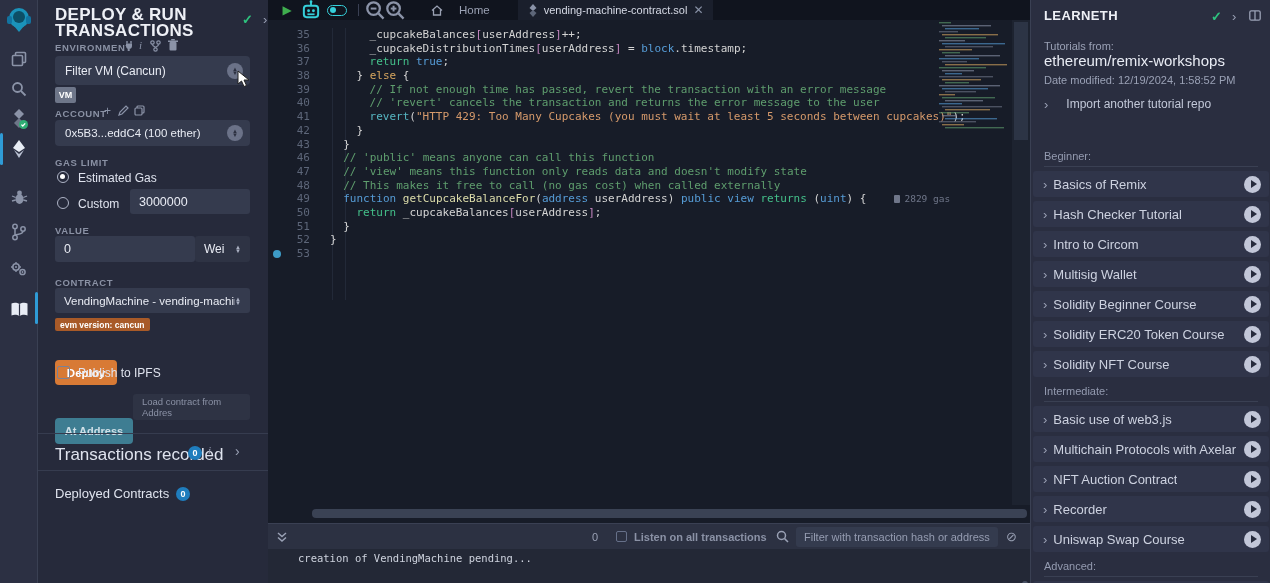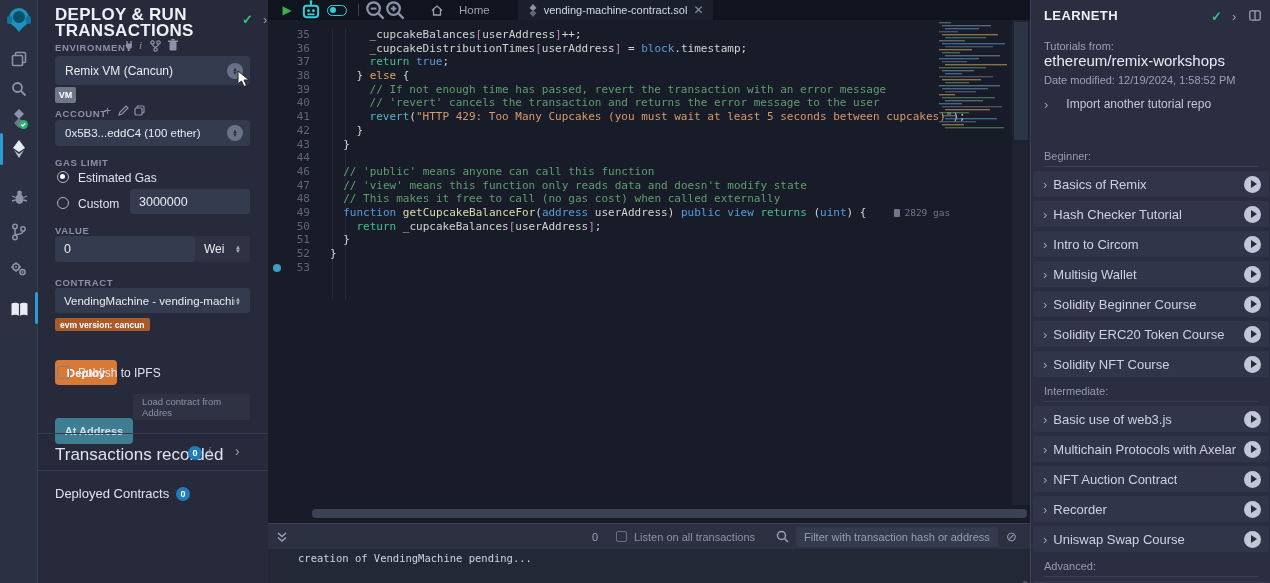--- a/index.html
+++ b/index.html
@@ -55,21 +55,21 @@
   #ed-vscroll { position:absolute; left:744px; top:0; width:18px; height:485px; background:#1d2330; }
   #ed-vscroll .thumb { position:absolute; left:2px; top:2px; width:14px; height:118px; background:#2c3445; }
   #hscroll { position:absolute; left:0; top:505px; width:762px; height:18px; }
   #hscroll .thumb { position:absolute; left:44px; top:4px; width:715px; height:9px; background:#3a4254; border-radius:4px; }
 
   
   #terminal { position:absolute; left:0; top:523px; width:762px; height:60px; background:#232836; }
   #term-bar { position:absolute; left:0; top:0; width:762px; height:26px; background:#2c3142; border-top:1px solid #3a4053; display:flex; align-items:center; }
   #term-count { position:absolute; left:324px; color:#9aa1b5; font-size:11px; }
   #term-cb { position:absolute; left:348px; top:7px; width:11px; height:11px; border:1.5px solid #667089; border-radius:2px; }
-  #term-listen { position:absolute; left:366px; font-size:11px; color:#8b92a6; }
+  #term-listen { position:absolute; left:366px; font-size:11px; color:#8b92a6;font-weight:bold; }
   #term-search { position:absolute; left:508px; top:6px; color:#9aa1b5; }
   #term-filter { position:absolute; left:528px; top:3px; width:202px; height:20px; background:#343b4e; border:none; border-radius:3px; color:#c9cedc; font-size:11px; padding:0 8px; font-family:"Liberation Sans",sans-serif; }
   #term-filter::placeholder { color:#969db2; }
   #term-block { position:absolute; left:738px; top:5px; color:#9aa1b5; font-size:13px; }
   #term-log { position:absolute; left:0; top:26px; width:762px; height:34px; font-family:"DejaVu Sans Mono", monospace; }
   #log1 { position:absolute; left:30px; top:3px; font-size:10.5px; color:#ced3de; }
   #term-vscroll { position:absolute; left:754px; top:32px; width:6px; height:26px; border-radius:3px; background:#4a5266; }
 
   
   #learneth { position:absolute; left:1030px; top:0; width:240px; height:583px; background:#2a2e40; border-left:1px solid #3a4053; color:#dfe3ee; }
@@ -200,21 +200,21 @@
       <circle cx="5.5" cy="9.5" r="1.7" fill="none" stroke="#8b93a8" stroke-width="1.2"></circle>
       <path d="M2.5 4.2 C2.5 7 5.5 6 5.5 7.8 M8.5 4.2 C8.5 7 5.5 6 5.5 7.8" fill="none" stroke="#8b93a8" stroke-width="1.2"></path>
     </svg>
     <svg class="mini-ico" style="left:130px;top:39px" width="10" height="12" viewBox="0 0 10 12">
       <rect x="1.5" y="3" width="7" height="8.5" rx="1" fill="#8b93a8"></rect>
       <rect x="0" y="1.5" width="10" height="1.5" fill="#8b93a8"></rect>
       <rect x="3.2" y="0" width="3.6" height="1.5" fill="#8b93a8"></rect>
     </svg>
 
     <div class="dd" style="top:56px;height:29px">
-      <span>Remix VM (Cancun)</span>
+      <span>Filter VM (Cancun)</span>
       <span class="sel-badge">
           <span>▲</span>
           <span>▼</span>
         </span>
     </div>
     <div class="tag-badge" style="left:17px;top:87px;width:21px;height:16px;background:#6e7689;font-size:9px">VM</div>
 
     <div class="sec-label" style="top:108px">ACCOUNT</div>
     <span class="mini-ico" style="left:66px;top:104px;font-size:12px">+</span>
     <svg class="mini-ico" style="left:80px;top:105px" width="11" height="11" viewBox="0 0 11 11">
@@ -336,21 +336,20 @@
       <div id="code-lines" style="padding-top:8px">
           <div class="code-row"><span class="ln">35</span><span class="code-body" style="padding-left: 39.6px;"><span class="tk-p">_cupcakeBalances</span><span class="tk-br">[</span><span class="tk-p">userAddress</span><span class="tk-br">]</span><span class="tk-p">++;</span></span></div>
           <div class="code-row"><span class="ln">36</span><span class="code-body" style="padding-left: 39.6px;"><span class="tk-p">_cupcakeDistributionTimes</span><span class="tk-br">[</span><span class="tk-p">userAddress</span><span class="tk-br">]</span><span class="tk-p"> = </span><span class="tk-kw">block</span><span class="tk-p">.timestamp;</span></span></div>
           <div class="code-row"><span class="ln">37</span><span class="code-body" style="padding-left: 39.6px;"><span class="tk-ret">return</span><span class="tk-p"> </span><span class="tk-kw">true</span><span class="tk-p">;</span></span></div>
           <div class="code-row"><span class="ln">38</span><span class="code-body" style="padding-left: 26.4px;"><span class="tk-p">} </span><span class="tk-ctrl">else</span><span class="tk-p"> {</span></span></div>
           <div class="code-row"><span class="ln">39</span><span class="code-body" style="padding-left: 39.6px;"><span class="tk-com">// If not enough time has passed, revert the transaction with an error message</span></span></div>
           <div class="code-row"><span class="ln">40</span><span class="code-body" style="padding-left: 39.6px;"><span class="tk-com">// 'revert' cancels the transaction and returns the error message to the user</span></span></div>
           <div class="code-row"><span class="ln">41</span><span class="code-body" style="padding-left: 39.6px;"><span class="tk-cy">revert</span><span class="tk-p">(</span><span class="tk-str">"HTTP 429: Too Many Cupcakes (you must wait at least 5 seconds between cupcakes)"</span><span class="tk-p">);</span></span></div>
           <div class="code-row"><span class="ln">42</span><span class="code-body" style="padding-left: 26.4px;"><span class="tk-p">}</span></span></div>
           <div class="code-row"><span class="ln">43</span><span class="code-body" style="padding-left: 13.2px;"><span class="tk-p">}</span></span></div>
-          <div class="code-row"><span class="ln">44</span><span class="code-body" style="padding-left: 0px;"></span></div>
           <div class="code-row"><span class="ln">46</span><span class="code-body" style="padding-left: 13.2px;"><span class="tk-com">// 'public' means anyone can call this function</span></span></div>
           <div class="code-row"><span class="ln">47</span><span class="code-body" style="padding-left: 13.2px;"><span class="tk-com">// 'view' means this function only reads data and doesn't modify state</span></span></div>
           <div class="code-row"><span class="ln">48</span><span class="code-body" style="padding-left: 13.2px;"><span class="tk-com">// This makes it free to call (no gas cost) when called externally</span></span></div>
           <div class="code-row"><span class="ln">49</span><span class="code-body" style="padding-left: 13.2px;"><span class="tk-kw">function</span><span class="tk-p"> </span><span class="tk-fn">getCupcakeBalanceFor</span><span class="tk-p">(</span><span class="tk-kw">address</span><span class="tk-p"> userAddress) </span><span class="tk-kw">public</span><span class="tk-p"> </span><span class="tk-kw">view</span><span class="tk-p"> </span><span class="tk-ret">returns</span><span class="tk-p"> (</span><span class="tk-kw">uint</span><span class="tk-p">) {</span><span class="gas-hint"><span class="gas-pump"></span>2829 gas</span></span></div>
           <div class="code-row"><span class="ln">50</span><span class="code-body" style="padding-left: 26.4px;"><span class="tk-ret">return</span><span class="tk-p"> _cupcakeBalances</span><span class="tk-br">[</span><span class="tk-p">userAddress</span><span class="tk-br">]</span><span class="tk-p">;</span></span></div>
           <div class="code-row"><span class="ln">51</span><span class="code-body" style="padding-left: 13.2px;"><span class="tk-p">}</span></span></div>
           <div class="code-row"><span class="ln">52</span><span class="code-body" style="padding-left: 0px;"><span class="tk-p">}</span></span></div>
           <div class="code-row"><span class="bp-dot"></span><span class="ln">53</span><span class="code-body" style="padding-left: 0px;"></span></div>
         </div>
       <svg id="minimap">

